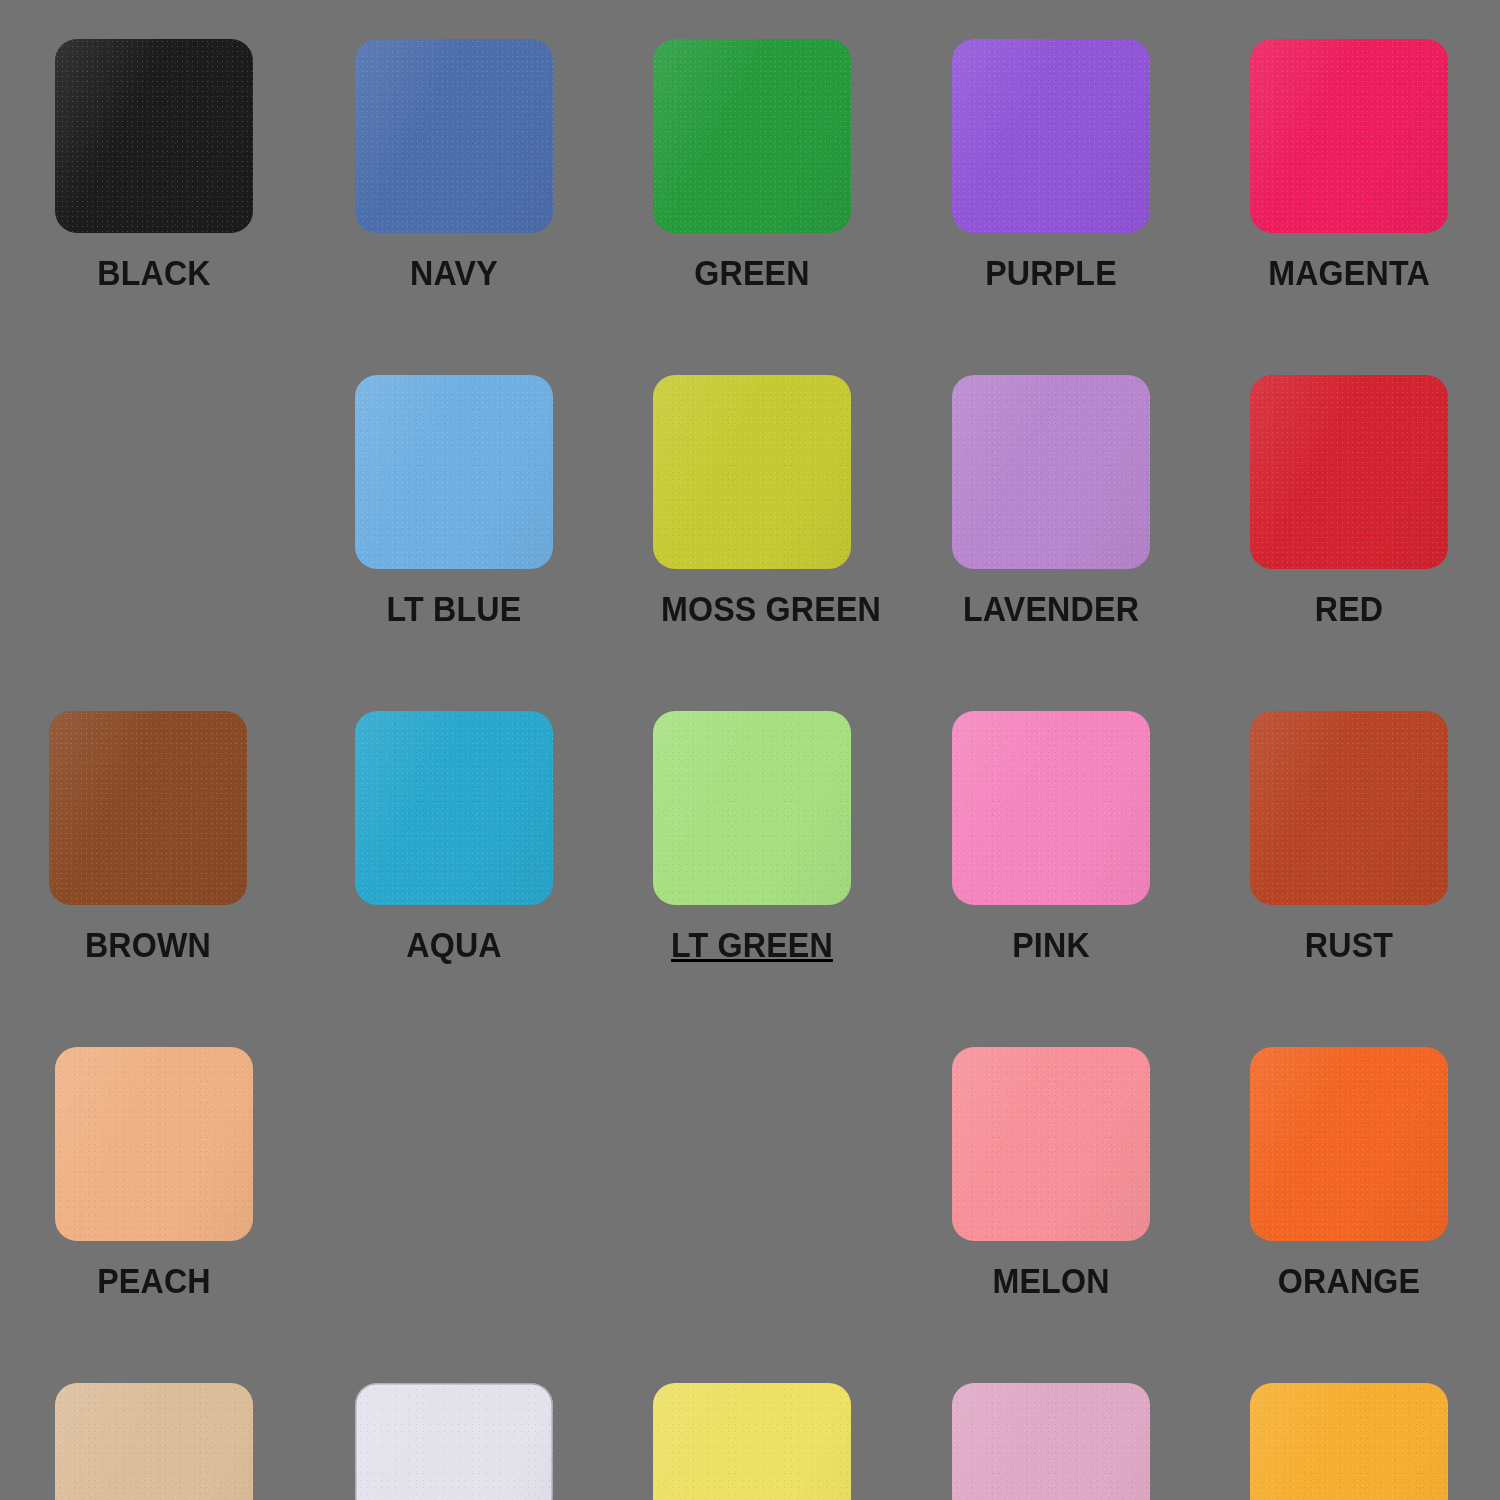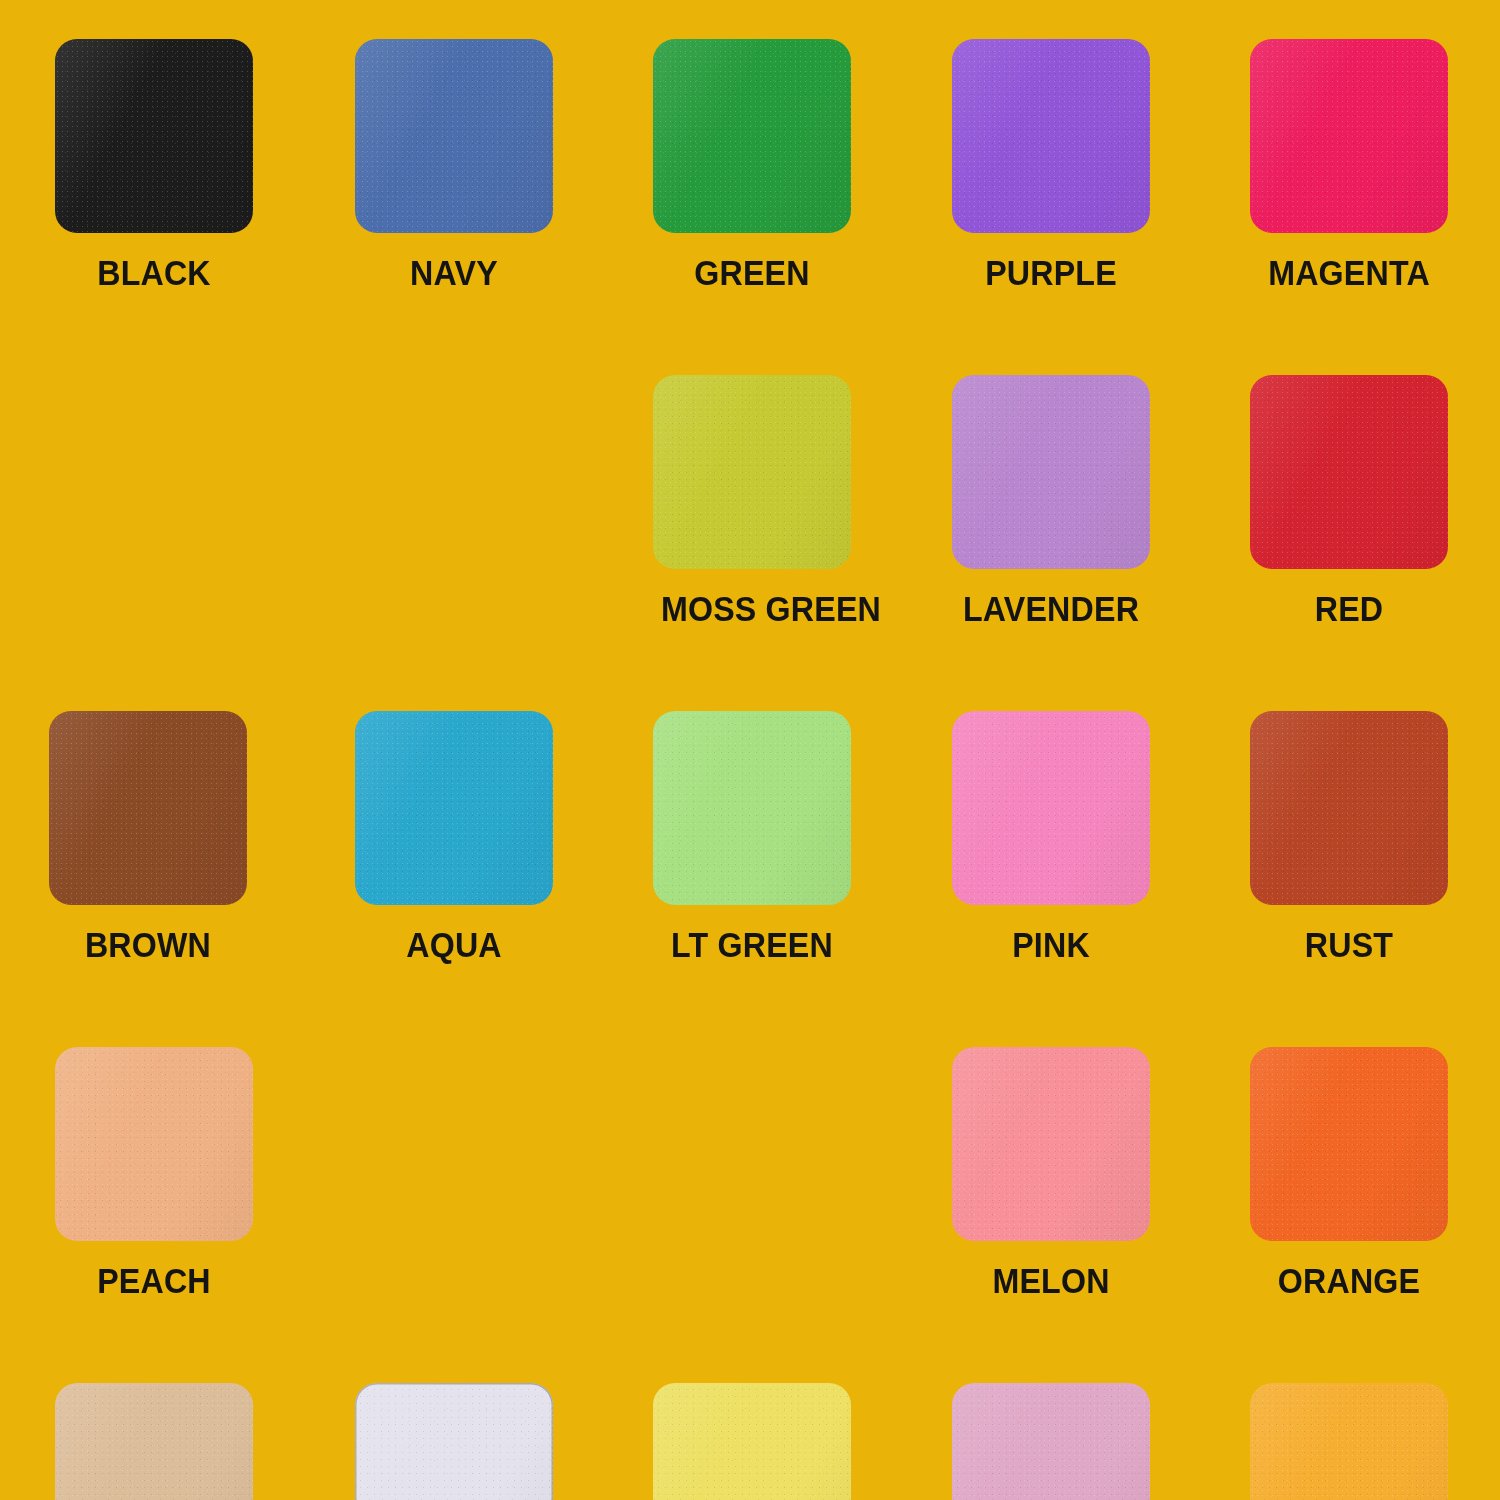--- a/index.html
+++ b/index.html
@@ -75,21 +75,21 @@
     letter-spacing: 0.2px;
     color: #141414;
     transform: scaleX(0.92);
     transform-origin: center;
     white-space: nowrap;
   }
 </style>
 </head>
 <body>
 
-<div id="board" style="background: #eab308;">
+<div id="board" style="background: #737373;">
     <div class="cell" style="left: 55px; top: 39px;">
       <div class="swatch" style="width: 198px; height: 194px; border-radius: 22px; background: rgb(28, 28, 28);">
         <div class="tex"></div>
         <div class="sheen"></div>
       </div>
       <div class="label" style="color: rgb(20, 20, 20);">BLACK</div>
     </div>
     <div class="cell" style="left: 355px; top: 39px;">
       <div class="swatch" style="width: 198px; height: 194px; border-radius: 22px; background: rgb(76, 110, 172);">
         <div class="tex"></div>
@@ -111,20 +111,27 @@
       </div>
       <div class="label" style="color: rgb(20, 20, 20);">PURPLE</div>
     </div>
     <div class="cell" style="left: 1250px; top: 39px;">
       <div class="swatch" style="width: 198px; height: 194px; border-radius: 22px; background: rgb(237, 29, 94);">
         <div class="tex"></div>
         <div class="sheen"></div>
       </div>
       <div class="label" style="color: rgb(20, 20, 20);">MAGENTA</div>
     </div>
+    <div class="cell" style="left: 355px; top: 375px;">
+      <div class="swatch" style="width: 198px; height: 194px; border-radius: 22px; background: rgb(111, 175, 226);">
+        <div class="tex"></div>
+        <div class="sheen"></div>
+      </div>
+      <div class="label" style="color: rgb(20, 20, 20);">LT BLUE</div>
+    </div>
     <div class="cell" style="left: 653px; top: 375px;">
       <div class="swatch" style="width: 198px; height: 194px; border-radius: 22px; background: rgb(198, 202, 50);">
         <div class="tex"></div>
         <div class="sheen"></div>
       </div>
       <div class="label" style="color: rgb(20, 20, 20);">MOSS GREEN</div>
     </div>
     <div class="cell" style="left: 952px; top: 375px;">
       <div class="swatch" style="width: 198px; height: 194px; border-radius: 22px; background: rgb(184, 134, 206);">
         <div class="tex"></div>
@@ -146,21 +153,21 @@
       </div>
       <div class="label" style="color: rgb(20, 20, 20);">BROWN</div>
     </div>
     <div class="cell" style="left: 355px; top: 711px;">
       <div class="swatch" style="width: 198px; height: 194px; border-radius: 22px; background: rgb(41, 167, 205);">
         <div class="tex"></div>
         <div class="sheen"></div>
       </div>
       <div class="label" style="color: rgb(20, 20, 20);">AQUA</div>
     </div>
-    <div class="cell" style="left: 653px; top: 711px;">
+    <div class="cell" style="left: 653px; top: 711px; text-decoration: underline;">
       <div class="swatch" style="width: 198px; height: 194px; border-radius: 22px; background: rgb(166, 224, 128);">
         <div class="tex"></div>
         <div class="sheen"></div>
       </div>
       <div class="label" style="color: rgb(20, 20, 20);">LT GREEN</div>
     </div>
     <div class="cell" style="left: 952px; top: 711px;">
       <div class="swatch" style="width: 198px; height: 194px; border-radius: 22px; background: rgb(245, 133, 190);">
         <div class="tex"></div>
         <div class="sheen"></div>

